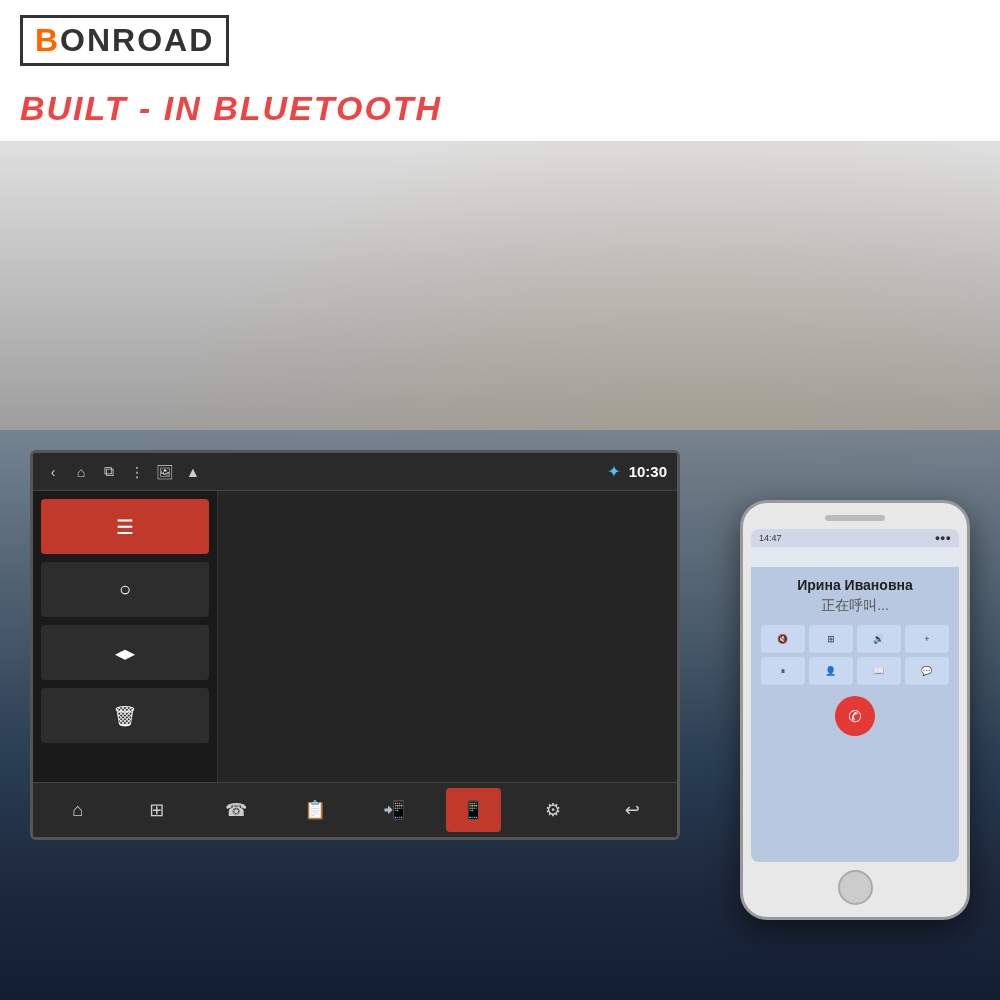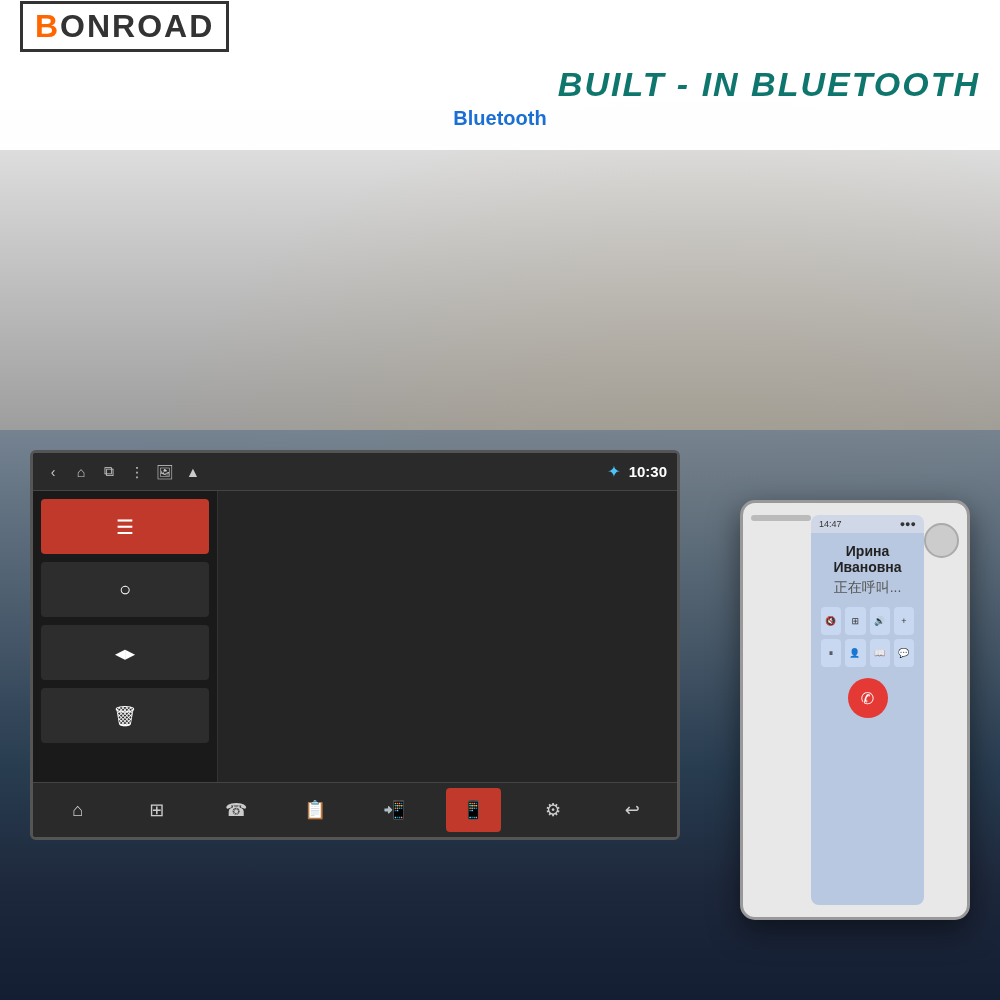--- a/index.html
+++ b/index.html
@@ -26,47 +26,47 @@
     .content-wrapper {
       position: relative;
       z-index: 10;
       width: 1000px;
       height: 1000px;
     }
 
     
     .top-panel {
       background: rgba(255,255,255,0.97);
-      padding: 1px 20px 10px 20px;
+      padding: 15px 20px 10px 20px;
       position: relative;
     }
 
     
     .logo {
       display: inline-block;
       border: 3px solid #333;
       padding: 4px 12px;
       margin-bottom: 8px;
     }
     .logo-text {
       font-size: 32px;
       font-weight: 900;
       letter-spacing: 2px;
     }
     .logo-b { color: #ff6600; }
     .logo-onroad { color: #333; }
 
     
     .main-title {
-      text-align: right;
+      text-align: left;
       font-size: 34px;
       font-weight: 900;
-      color: #0f766e;
+      color: #ef4444;
       letter-spacing: 2px;
-      margin: 5px 0 3px 0;
+      margin: 15px 0 3px 0;
       font-style: italic;
     }
     .sub-title {
       text-align: center;
       font-size: 20px;
       color: #1a6fd4;
       margin-bottom: 10px;
       font-weight: 600;
     }
 
@@ -239,25 +239,25 @@
       right: 30px;
       width: 230px;
       height: 420px;
       z-index: 25;
     }
 
     .phone-outer {
       width: 100%;
       height: 100%;
       background: #e8e8e8;
-      border-radius: 15px;
+      border-radius: 27px;
       border: 3px solid #999;
       padding: 12px 8px;
       display: flex;
-      flex-direction: row;
+      flex-direction: column;
       box-shadow: 0 10px 30px rgba(0,0,0,0.5);
       position: relative;
       justify-content: center;
     }
 
     .phone-speaker {
       width: 60px;
       height: 6px;
       background: #bbb;
       border-radius: 3px;
@@ -284,20 +284,21 @@
       color: #333;
     }
 
     .phone-call-area {
       background: #b8c8e0;
       flex: 1;
       display: flex;
       flex-direction: column;
       align-items: center;
       padding: 10px;
+      margin-top: 20px;
     }
 
     .phone-caller-name {
       font-size: 14px;
       font-weight: bold;
       color: #222;
       text-align: center;
       margin-bottom: 4px;
     }
 
@@ -377,21 +378,20 @@
 
     
     <div class="logo">
       <span class="logo-text">
         <span class="logo-b">B</span><span class="logo-onroad">ONROAD</span>
       </span>
     </div>
 
     
     <div class="main-title">BUILT - IN BLUETOOTH</div>
-    <div class="sub-title">Bluetooth</div>
 
   </div>
 
   <div class="features-grid">
 
     <div class="feature-item">
       <div class="feature-icon-circle">
         <svg width="26" height="26" viewBox="0 0 24 24" fill="none" stroke="#333" stroke-width="2">
           <polyline points="6.5,6.5 17.5,17.5 12,23 12,1 17.5,6.5 6.5,17.5"></polyline>
         </svg>

